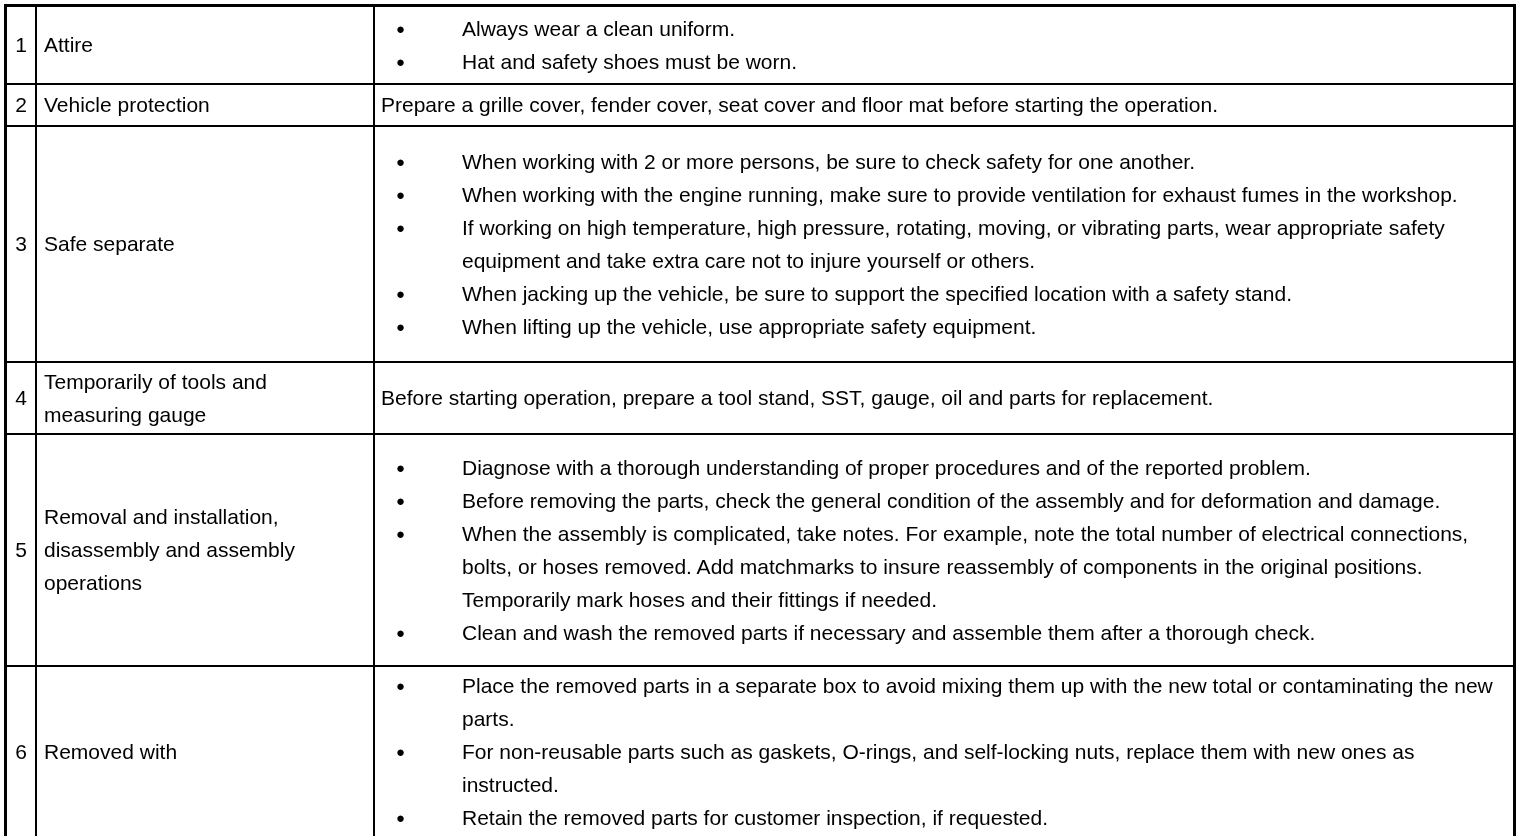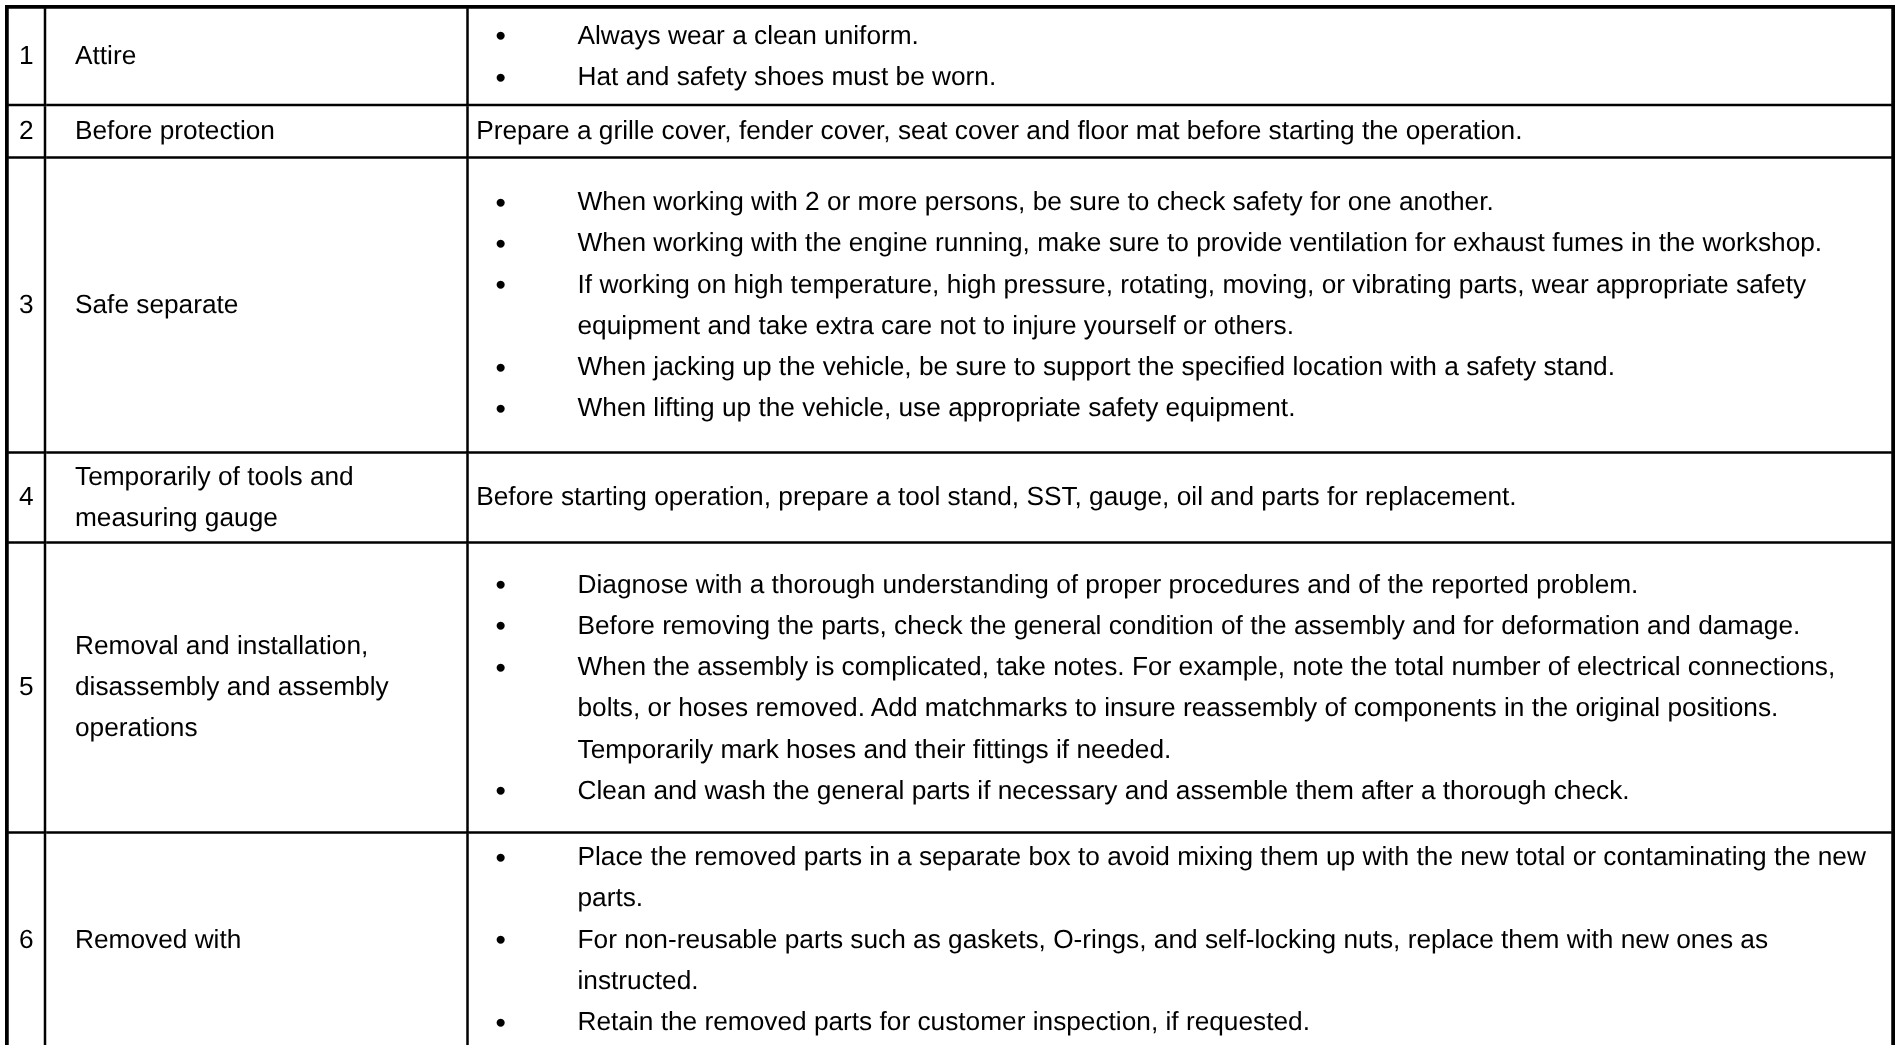--- a/index.html
+++ b/index.html
@@ -32,21 +32,21 @@
   }
   td.num {
     width: 28px;
     text-align: center;
     padding: 0 2px;
   }
   td.cat {
     width: 336px;
   }
   .cat-text {
-    padding-left: 23px;
+    padding-left: 7px;
     padding-right: 6px;
   }
   td.desc .plain {
     padding-left: 6px;
     padding-right: 22px;
   }
   .bullet-item {
     display: flex;
     align-items: flex-start;
   }
@@ -81,21 +81,21 @@
             </div>
             <div class="bullet-item">
               <span class="dot">●</span>
               <span class="btxt">Hat and safety shoes must be worn.</span>
             </div>
           </td>
         </tr>
         <tr style="height: 42px;">
           <td class="num">2</td>
           <td class="cat">
-            <div class="cat-text">Before protection</div>
+            <div class="cat-text">Vehicle protection</div>
           </td>
           <td class="desc">
             <div class="plain">Prepare a grille cover, fender cover, seat cover and floor mat before starting the operation.</div>
           </td>
         </tr>
         <tr style="height: 236px;">
           <td class="num">3</td>
           <td class="cat">
             <div class="cat-text">Safe separate</div>
           </td>
@@ -144,21 +144,21 @@
             <div class="bullet-item">
               <span class="dot">●</span>
               <span class="btxt">Before removing the parts, check the general condition of the assembly and for deformation and damage.</span>
             </div>
             <div class="bullet-item">
               <span class="dot">●</span>
               <span class="btxt">When the assembly is complicated, take notes. For example, note the total number of electrical connections, bolts, or hoses removed. Add matchmarks to insure reassembly of components in the original positions. Temporarily mark hoses and their fittings if needed.</span>
             </div>
             <div class="bullet-item">
               <span class="dot">●</span>
-              <span class="btxt">Clean and wash the general parts if necessary and assemble them after a thorough check.</span>
+              <span class="btxt">Clean and wash the removed parts if necessary and assemble them after a thorough check.</span>
             </div>
           </td>
         </tr>
         <tr style="height: 170px;">
           <td class="num">6</td>
           <td class="cat">
             <div class="cat-text">Removed with</div>
           </td>
           <td class="desc">
             <div class="bullet-item">

